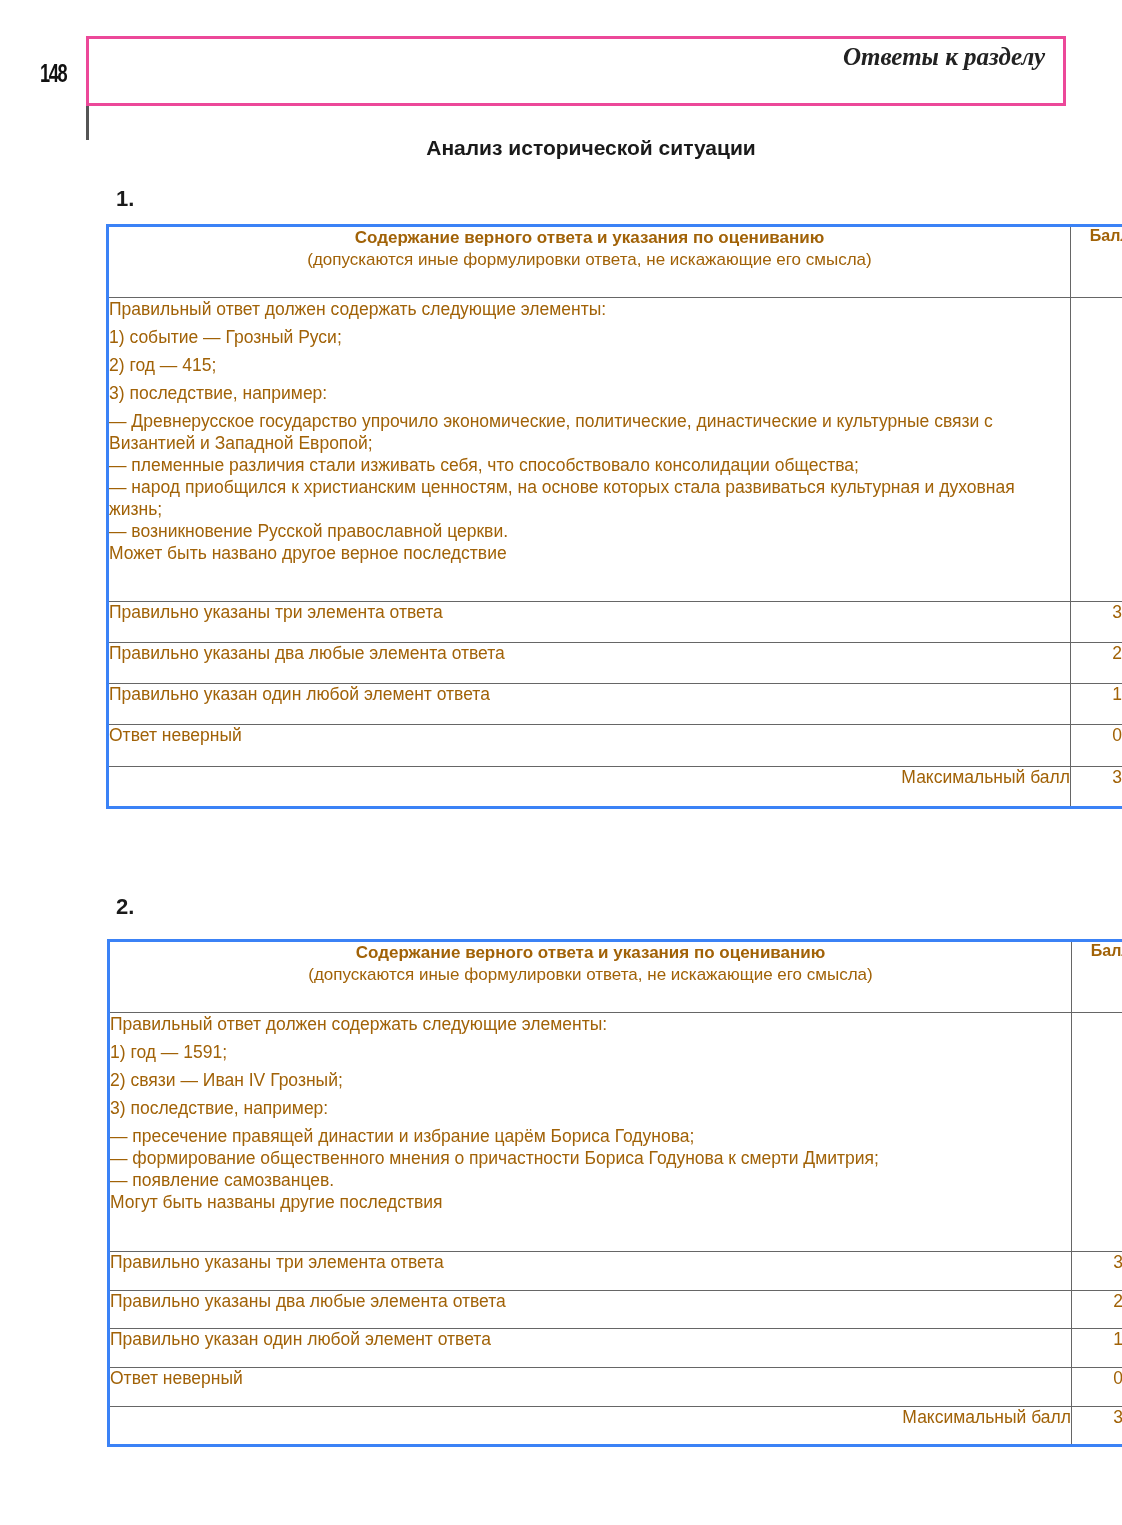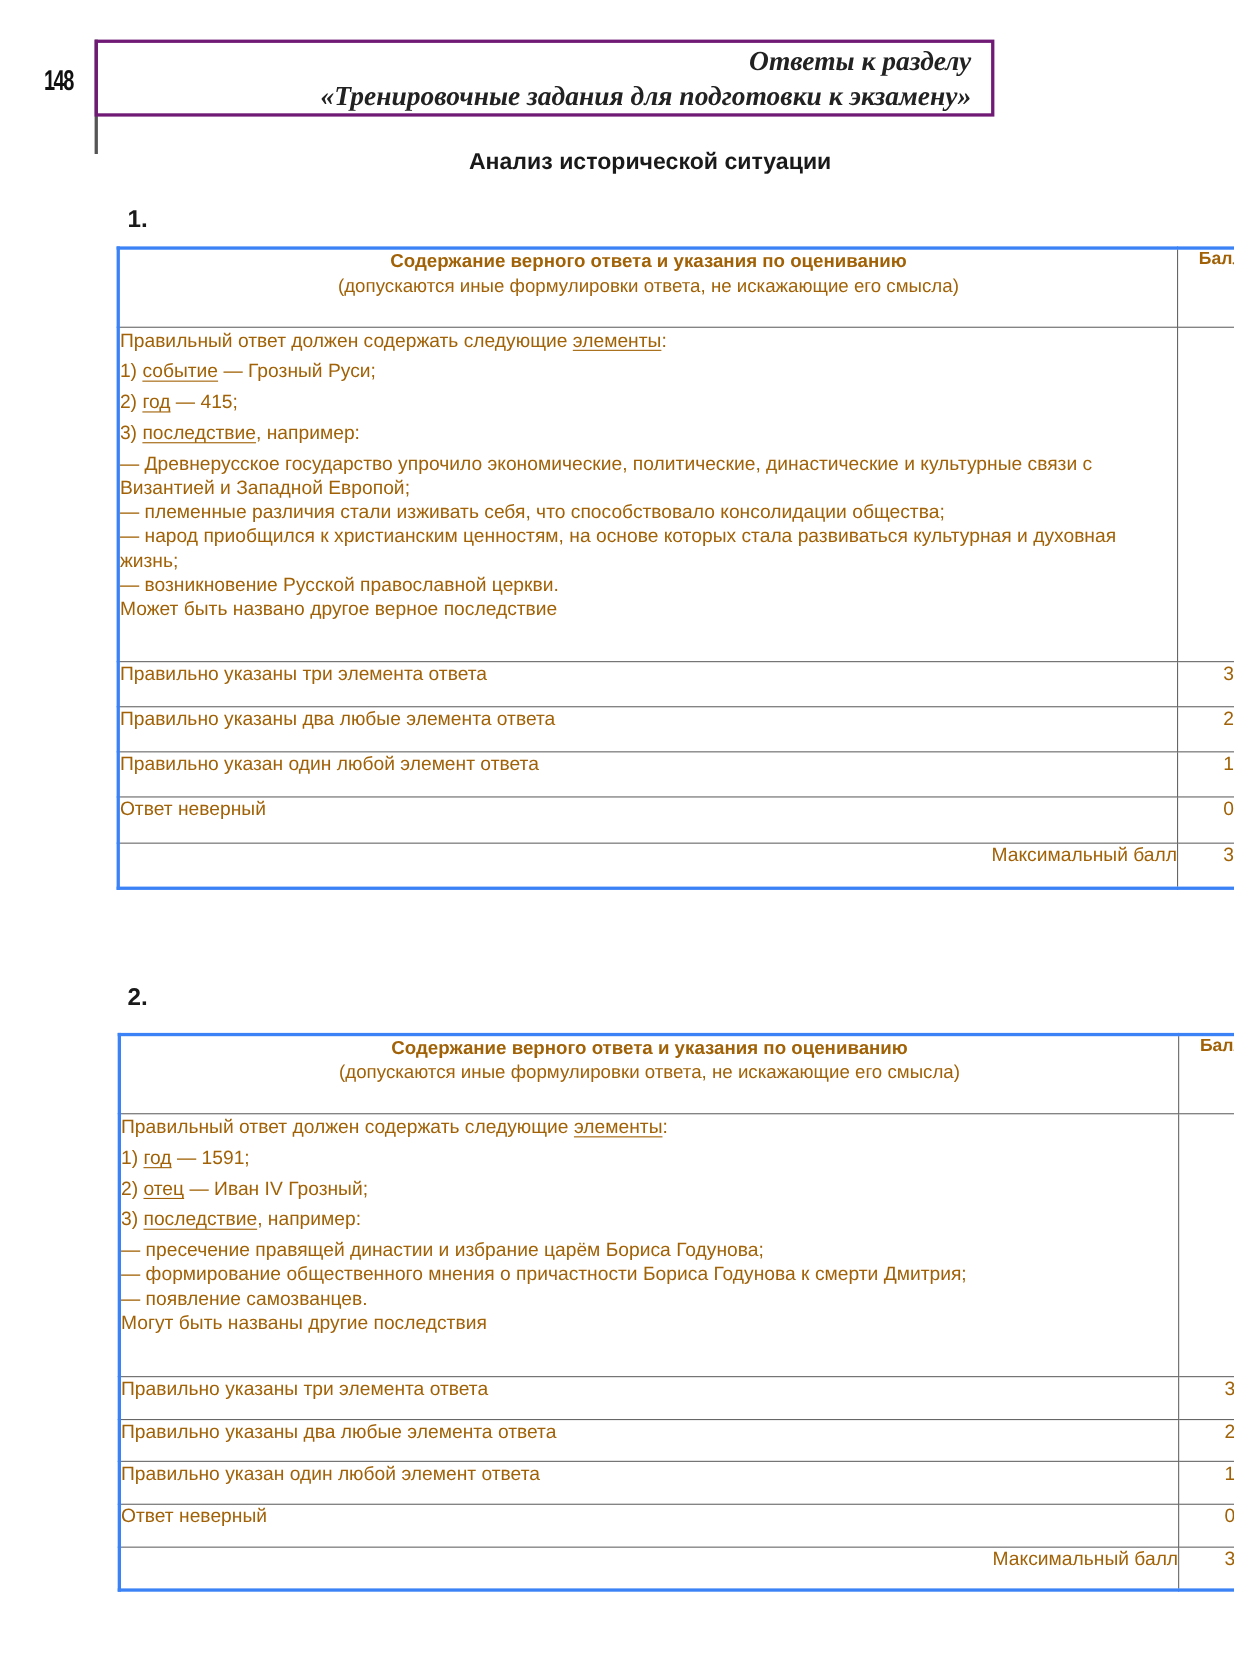--- a/index.html
+++ b/index.html
@@ -7,22 +7,22 @@
     width: 1122px; height: 1525px; position: relative; overflow: hidden;
     font-family: "Liberation Sans", sans-serif; color: #1a1a1a;
   }
   .page-number {
     position: absolute; left: 40px; top: 58px;
     font-family: "Liberation Sans", sans-serif; font-weight: bold;
     font-size: 26px; letter-spacing: -2px; transform: scaleX(0.7); transform-origin: left top;
     color: #111;
   }
   .header-box {
-    position: absolute; left: 86px; top: 36px; width: 818px; height: 70px;
-    border: 3px solid #701a75; box-sizing: border-box;
+    position: absolute; left: 86px; top: 36px; width: 980px; height: 70px;
+    border: 3px solid #ec4899; box-sizing: border-box;
   }
   .header-bar {
     position: absolute; left: 86px; top: 36px; width: 3px; height: 104px; background: #555;
   }
   .header-line1, .header-line2 {
     position: absolute; right: 18px;
     font-family: "Liberation Serif", serif; font-style: italic; font-weight: bold;
     font-size: 25px; color: #222; white-space: nowrap;
   }
   .header-line1 { top: 4px; }
@@ -48,39 +48,38 @@
   th.content-head .sub { font-weight: normal; display: block; }
   th.score-head {
     width: 94px; font-weight: bold; font-size: 16px; text-align: center; padding-top: 10px;
   }
   td.content-body {
     padding: 8px 18px 8px 12px; line-height: 22px;
   }
   td.content-body p { margin: 0; }
   td.content-body p.item { margin-top: 6px; }
   td.content-body p.dash-first { margin-top: 6px; }
-  .u { text-decoration: underline; text-underline-offset: 3px; }
+  .u { text-underline-offset: 3px; }
   td.crit {
     padding: 0 12px; vertical-align: middle;
   }
   td.score {
     text-align: center; vertical-align: middle;
   }
   td.max-label {
     text-align: right; padding-right: 20px; vertical-align: middle; margin-top: 12px;
   }
 </style>
 </head>
 <body>
 
 <div class="page-number">148</div>
 <div class="header-bar"></div>
 <div class="header-box">
   <div class="header-line1">Ответы к разделу</div>
-  <div class="header-line2">«Тренировочные задания для подготовки к экзамену»</div>
 </div>
 
 <div class="section-title">Анализ исторической ситуации</div>
 
 <div class="task-number" style="left:116px; top:186px;">1.</div>
 
 <table class="answer" style="left:106px; top:224px;">
   <colgroup>
       <col>
       <col style="width:94px">
@@ -142,21 +141,21 @@
     <th class="content-head">
       <span>Содержание верного ответа и указания по оцениванию</span>
       <span class="sub">(допускаются иные формулировки ответа, не искажающие его смысла)</span>
     </th>
     <th class="score-head">Баллы</th>
   </tr>
   <tr style="height:239px;">
     <td class="content-body">
       <p><span>Правильный ответ должен содержать следующие </span><span class="u">элементы</span><span>:</span></p>
       <p class="item"><span>1) </span><span class="u">год</span><span> — 1591;</span></p>
-      <p class="item"><span>2) </span><span class="u">отец</span><span> — Иван IV Грозный;</span></p>
+      <p class="item"><span>2) </span><span class="u">связи</span><span> — Иван IV Грозный;</span></p>
       <p class="item"><span>3) </span><span class="u">последствие</span><span>, например:</span></p>
       <p class="dash-first">— пресечение правящей династии и избрание царём Бориса Годунова;</p>
       <p>— формирование общественного мнения о причастности Бориса Годунова к смерти Дмитрия;</p>
       <p>— появление самозванцев.</p>
       <p>Могут быть названы другие последствия</p>
     </td>
     <td></td>
   </tr>
   <tr style="height:39px;">
     <td class="crit">Правильно указаны три элемента ответа</td>

